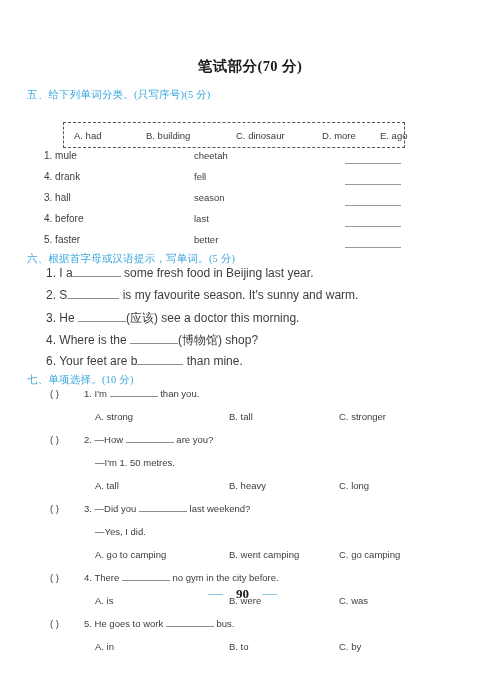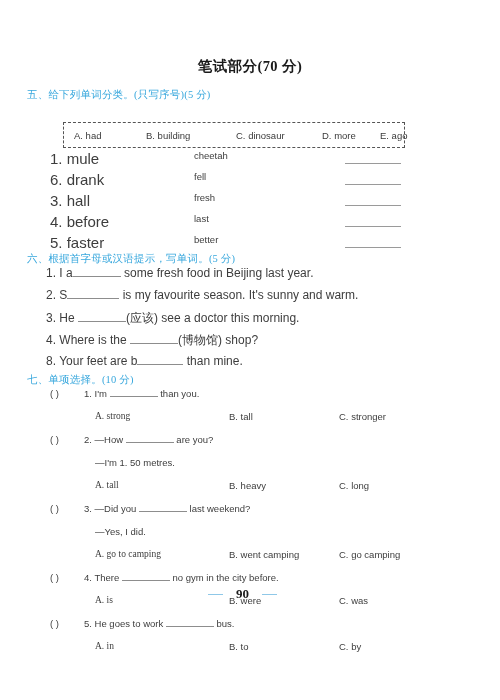--- a/index.html
+++ b/index.html
@@ -76,22 +76,22 @@
     left: 0;
     top: 150px;
     width: 500px;
   }
   .cl-row {
     position: relative;
     height: 21px;
   }
   .cl-num {
     position: absolute;
-    left: 50px;
-    font-size: 15px;
+    left: 44px;
+    font-size: 10px;
     white-space: nowrap;
   }
   .cl-word2 {
     position: absolute;
     left: 194px;
     font-size: 9.5px;
     white-space: nowrap;
   }
   .cl-blank {
     position: absolute;
@@ -159,21 +159,21 @@
   .q-cont span {
     position: absolute;
     left: 95px;
   }
   .q-options {
     position: relative;
     height: 23px;
     font-size: 9.5px;
     white-space: nowrap;
   }
-  .opt-a { position: absolute; left: 95px; font-family: Liberation Serif, serif; }
+  .opt-a { position: absolute; left: 95px; }
   .opt-b { position: absolute; left: 229px; }
   .opt-c { position: absolute; left: 339px; }
 
   
   .footer {
     position: absolute;
     bottom: 22px;
     left: 0;
     right: 15px;
     display: flex;
@@ -211,27 +211,27 @@
     <span class="wb-item" style="left:316px;">E. ago</span>
   </div>
 
   <div class="classify">
     <div class="cl-row">
       <span class="cl-num">1. mule</span>
       <span class="cl-word2">cheetah</span>
       <span class="cl-blank"></span>
     </div>
     <div class="cl-row">
-      <span class="cl-num">6. drank</span>
+      <span class="cl-num">4. drank</span>
       <span class="cl-word2">fell</span>
       <span class="cl-blank"></span>
     </div>
     <div class="cl-row">
       <span class="cl-num">3. hall</span>
-      <span class="cl-word2">fresh</span>
+      <span class="cl-word2">season</span>
       <span class="cl-blank"></span>
     </div>
     <div class="cl-row">
       <span class="cl-num">4. before</span>
       <span class="cl-word2">last</span>
       <span class="cl-blank"></span>
     </div>
     <div class="cl-row">
       <span class="cl-num">5. faster</span>
       <span class="cl-word2">better</span>
@@ -259,21 +259,21 @@
         <span>3. He</span> <span class="ublank ub-48"></span><span>(应该) see a doctor this morning.</span>
       </span>
     </div>
     <div class="fl-row">
       <span class="fl-text">
         <span>4. Where is the</span> <span class="ublank ub-48"></span><span>(博物馆) shop?</span>
       </span>
     </div>
     <div class="fl-row">
       <span class="fl-text">
-        <span>8. Your feet are b</span><span class="ublank ub-46"></span>
+        <span>6. Your feet are b</span><span class="ublank ub-46"></span>
         <span>than mine.</span>
       </span>
     </div>
   </div>
 
   <div class="section-heading" style="top:373px;text-align:center;">七、单项选择。(10 分)</div>
 
   <div class="mcq">
 
     <div class="q-stem">

